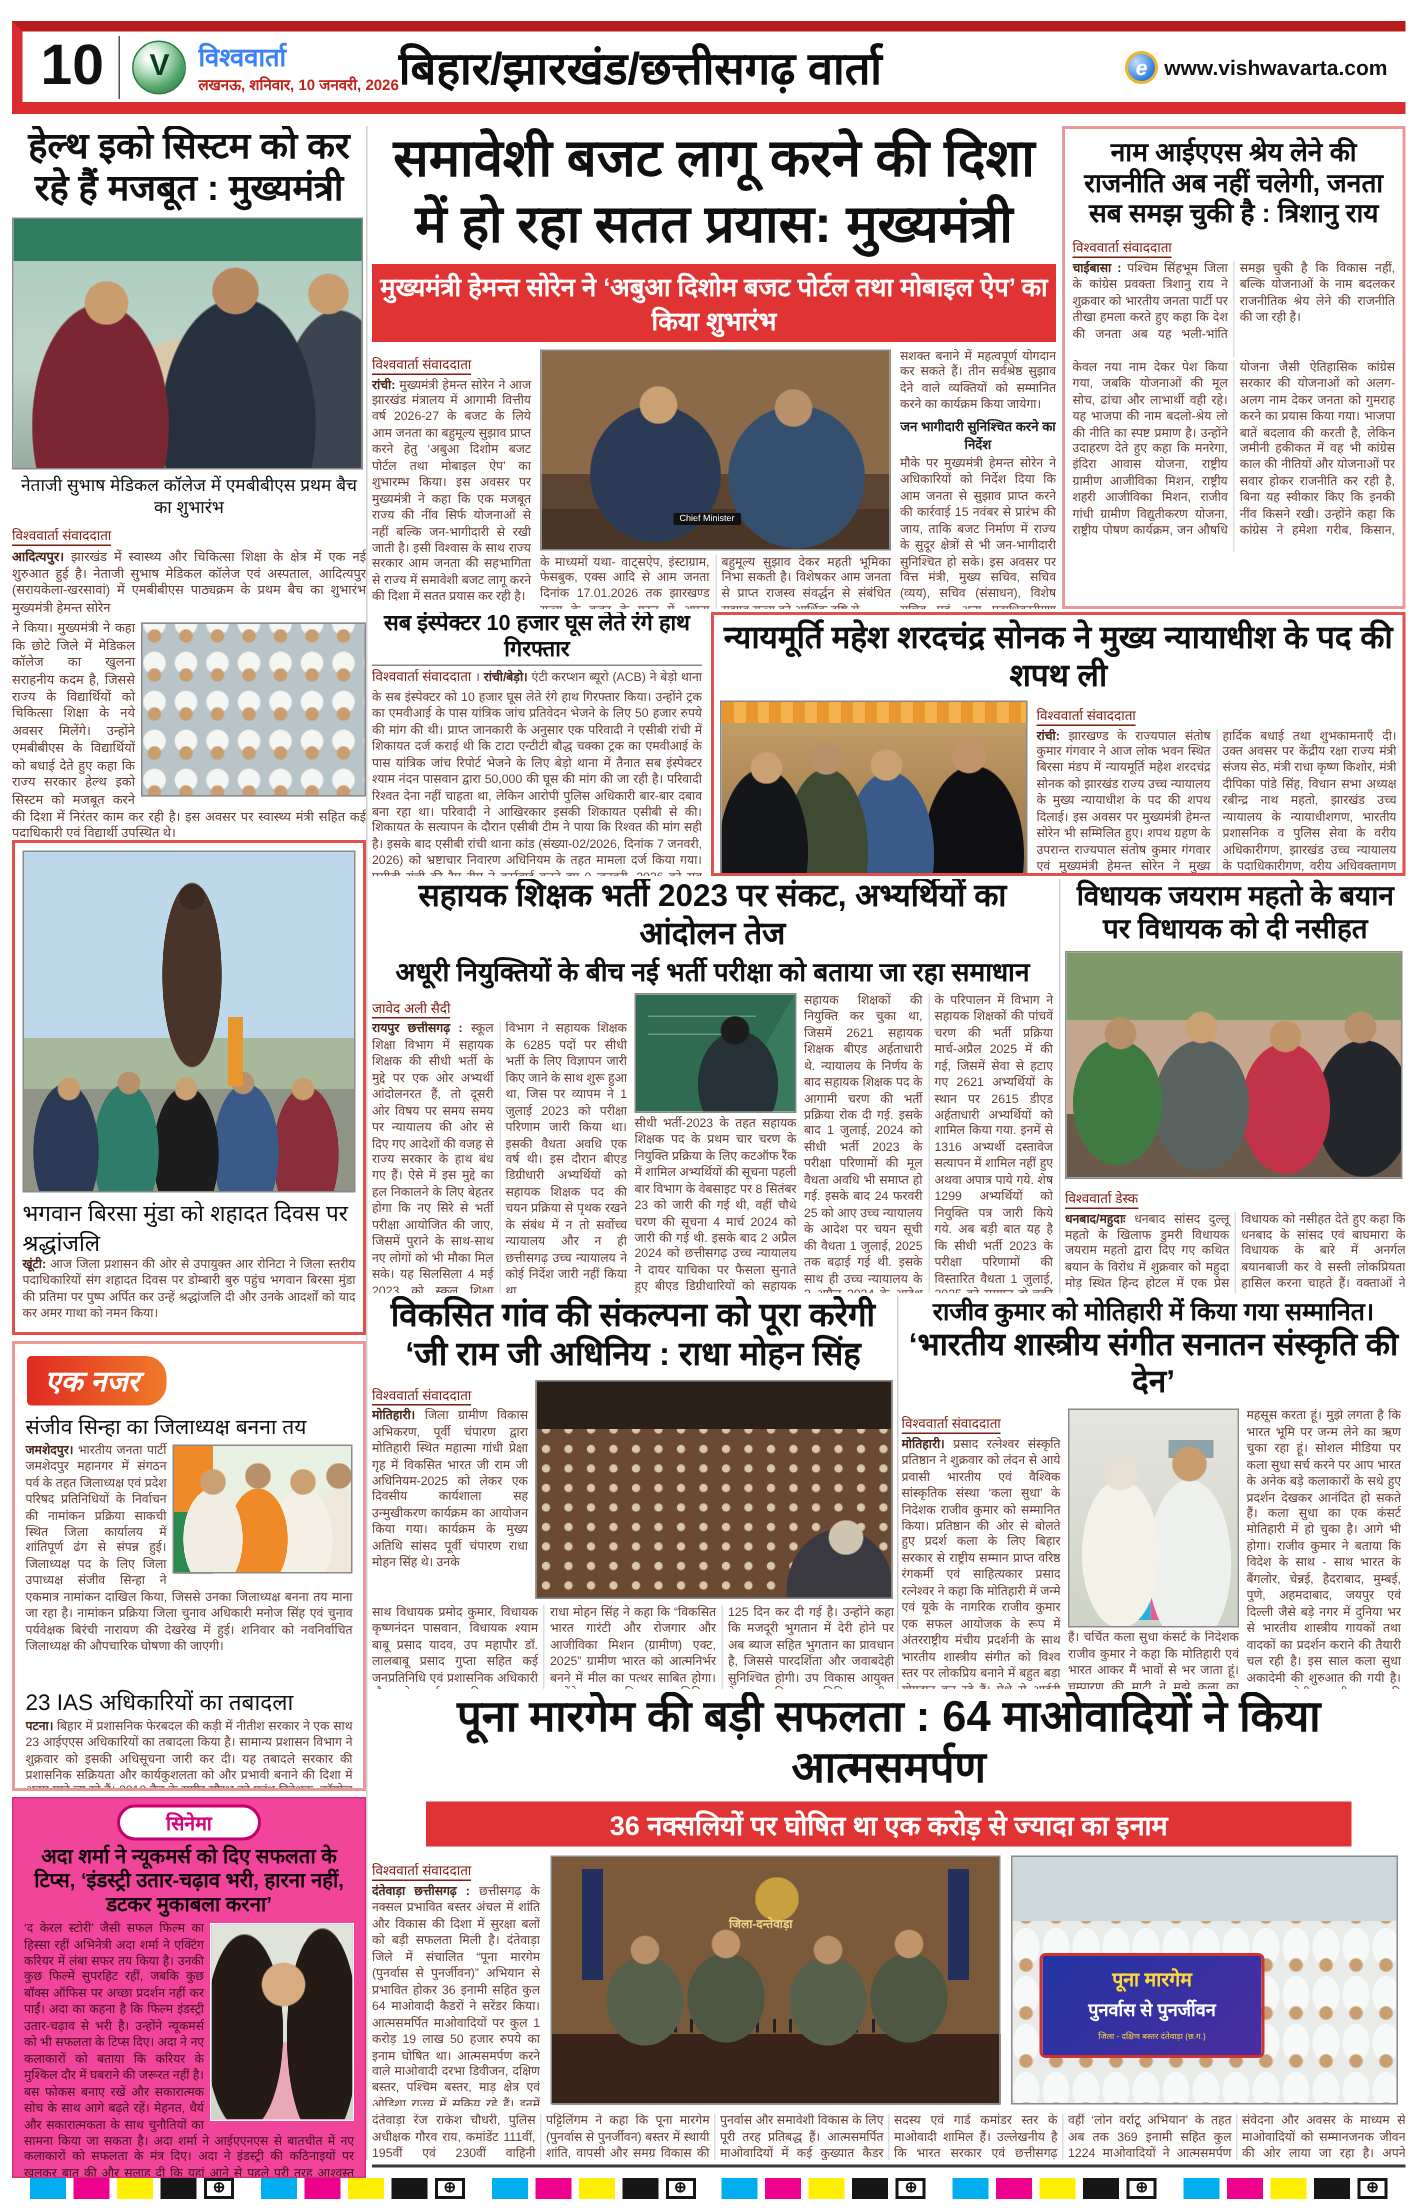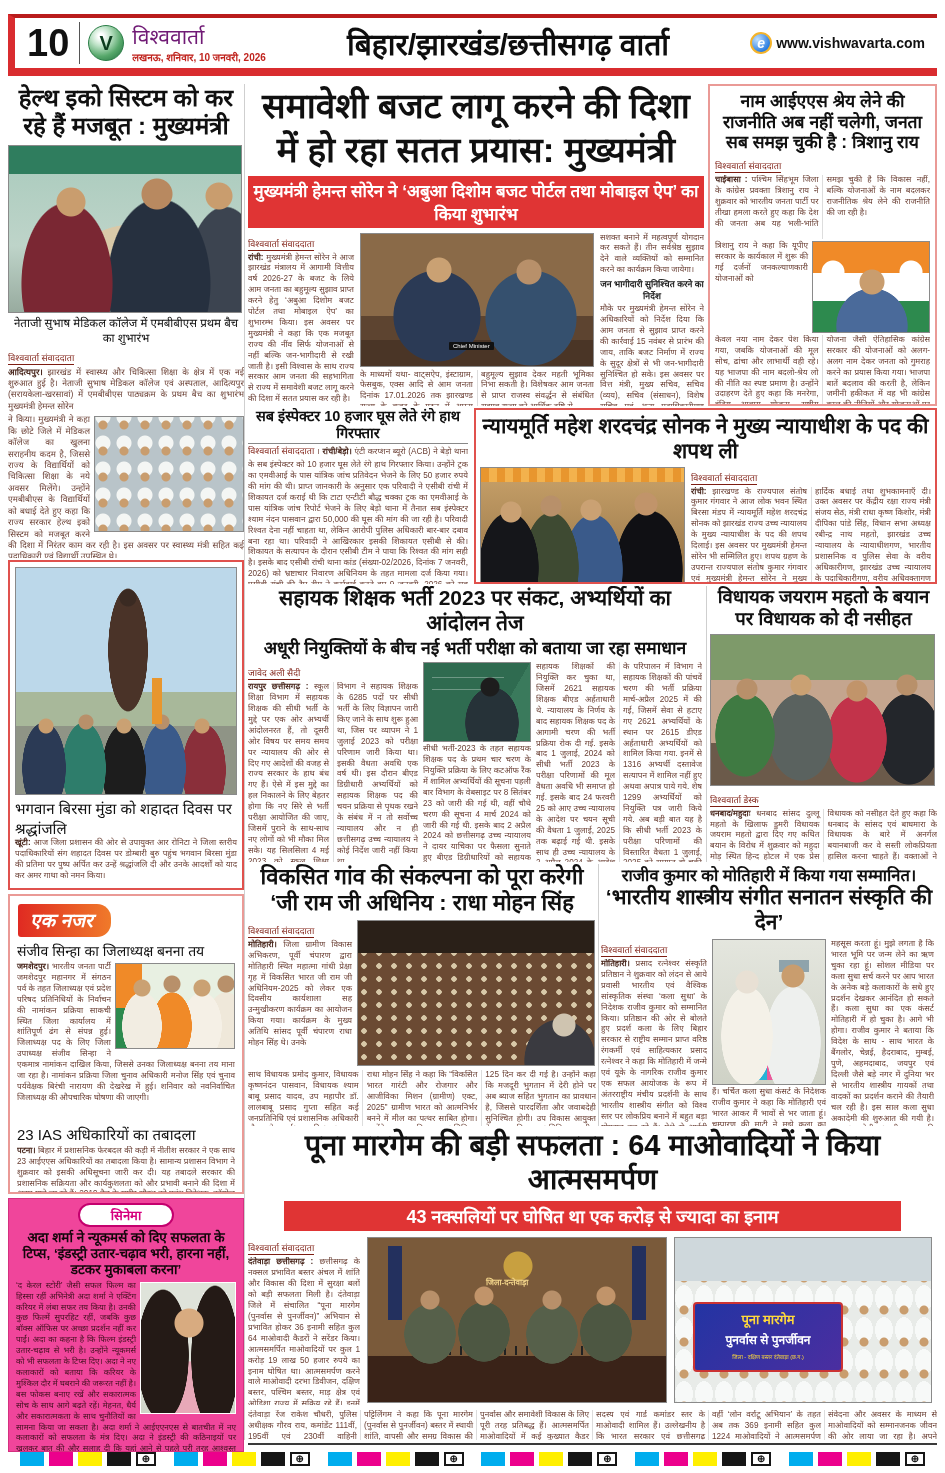--- a/index.html
+++ b/index.html
@@ -162,31 +162,31 @@
 .banner-blue .b2{color:#fff;font-weight:700;font-size:12px;margin-top:3px}
 .banner-blue .b3{color:#ffd93b;font-size:5.5px;margin-top:5px}
 .nameplate{position:absolute;left:88px;top:108px;background:#111;color:#fff;font-size:6px;padding:1px 4px;border-radius:1px}
 .bkdrop{position:absolute;left:118px;top:38px;color:#f3d58a;font-size:8px;font-weight:700}
 </style>
 </head>
 <body>
 
 <div class="page">
 
-  <div class="abs" style="left:8px;top:14px;width:929px;height:54px;border-left:7px solid #d92c2f;border-top:4px solid #b91c1c;display:flex;align-items:center">
+  <div class="abs" style="left:8px;top:14px;width:929px;height:54px;border-left:7px solid #d92c2f;border-top:7px solid #b91c1c;display:flex;align-items:center">
     <div style="font-size:38px;font-weight:700;color:#111;padding:0 10px 0 12px">10</div>
     <div style="width:1px;height:42px;background:#555"></div>
     <div class="globe">
         <span>V</span>
       </div>
     <div>
-      <div style="font-size:21px;font-weight:400;color:#701a75">विश्ववार्ता</div>
+      <div style="font-size:17px;font-weight:700;color:#3b82f6">विश्ववार्ता</div>
       <div style="font-size:10px;font-weight:700;color:#c0241e">लखनऊ,  शनिवार, 10 जनवरी, 2026</div>
     </div>
-    <div style="flex:1;text-align:center;font-size:30px;font-weight:800;color:#0d0d0d">बिहार/झारखंड/छत्तीसगढ़ वार्ता</div>
+    <div style="flex:1;font-size:30px;font-weight:800;color:#0d0d0d">बिहार/झारखंड/छत्तीसगढ़ वार्ता</div>
     <div style="display:flex;align-items:center;gap:4px;padding-right:12px">
       <span class="eicon">e</span>
       <span style="font-size:14px;font-weight:700;color:#111">www.vishwavarta.com</span>
     </div>
   </div>
   <div class="abs" style="left:8px;top:68px;width:929px;height:8px;background:#d92c2f"></div>
 
   <div class="vsep" style="left:244px;top:84px;height:1356px"></div>
   <div class="vsep" style="left:706px;top:586px;height:276px"></div>
   <div class="vsep" style="left:598px;top:864px;height:262px"></div>
@@ -240,24 +240,20 @@
         <span class="by">विश्ववार्ता संवाददाता</span>
         <p class="body sm c2" style="height:118px;overflow:hidden"><b class="dl">रांची:</b> <span>झारखण्ड के राज्यपाल संतोष कुमार गंगवार ने आज लोक भवन स्थित बिरसा मंडप में न्यायमूर्ति महेश शरदचंद्र सोनक को झारखंड राज्य उच्च न्यायालय के मुख्य न्यायाधीश के पद की शपथ दिलाई। इस अवसर पर मुख्यमंत्री हेमन्त सोरेन भी सम्मिलित हुए। शपथ ग्रहण के उपरान्त राज्यपाल संतोष कुमार गंगवार एवं मुख्यमंत्री हेमन्त सोरेन ने मुख्य न्यायाधीश महेश शरदचंद्र सोनक को हार्दिक बधाई तथा शुभकामनाएँ दी। उक्त अवसर पर केंद्रीय रक्षा राज्य मंत्री संजय सेठ, मंत्री राधा कृष्ण किशोर, मंत्री दीपिका पांडे सिंह, विधान सभा अध्यक्ष रबीन्द्र नाथ महतो, झारखंड उच्च न्यायालय के न्यायाधीशगण, भारतीय प्रशासनिक व पुलिस सेवा के वरीय अधिकारीगण, झारखंड उच्च न्यायालय के पदाधिकारीगण, वरीय अधिवक्तागण सहित अन्य गणमान्य उपस्थित रहे।</span></p>
       </div>
     </div>
   </div>
 
   <div class="abs clip rbox" style="left:708px;top:84px;width:229px;height:322px;padding:5px">
     <div class="hl" style="font-size:17.5px">नाम आईएएस श्रेय लेने की राजनीति अब नहीं चलेगी, जनता सब समझ चुकी है : त्रिशानु राय</div>
     <div style="margin-top:2px"><span class="by">विश्ववार्ता संवाददाता</span></div>
     <p class="body sm c2" style="height:64px;overflow:hidden"><b class="dl">चाईबासा :</b> <span>पश्चिम सिंहभूम जिला के कांग्रेस प्रवक्ता त्रिशानु राय ने शुक्रवार को भारतीय जनता पार्टी पर तीखा हमला करते हुए कहा कि देश की जनता अब यह भली-भांति समझ चुकी है कि विकास नहीं, बल्कि योजनाओं के नाम बदलकर राजनीतिक श्रेय लेने की राजनीति की जा रही है।</span></p>
-    <div style="display:flex;gap:4px;margin-top:2px">
-      <p class="body sm" style="width:94px">त्रिशानु राय ने कहा कि यूपीए सरकार के कार्यकाल में शुरू की गई दर्जनों जनकल्याणकारी योजनाओं को</p>
-      <div class="ph ph-congress" style="width:118px;height:92px;flex:none"></div>
-    </div>
     <p class="body sm c2" style="margin-top:2px;height:128px;overflow:hidden"><span>केवल नया नाम देकर पेश किया गया, जबकि योजनाओं की मूल सोच, ढांचा और लाभार्थी वही रहे। यह भाजपा की नाम बदलो-श्रेय लो की नीति का स्पष्ट प्रमाण है। उन्होंने उदाहरण देते हुए कहा कि मनरेगा,</span> <span>इंदिरा आवास योजना, राष्ट्रीय ग्रामीण आजीविका मिशन, राष्ट्रीय शहरी आजीविका मिशन, राजीव गांधी ग्रामीण विद्युतीकरण योजना, राष्ट्रीय पोषण कार्यक्रम, जन औषधि योजना जैसी ऐतिहासिक कांग्रेस सरकार की योजनाओं को अलग-अलग नाम देकर जनता को गुमराह करने का प्रयास किया गया। भाजपा बातें बदलाव की करती है, लेकिन जमीनी हकीकत में वह भी कांग्रेस काल की नीतियों और योजनाओं पर सवार होकर राजनीति कर रही है, बिना यह स्वीकार किए कि इनकी नींव किसने रखी। उन्होंने कहा कि कांग्रेस ने हमेशा गरीब, किसान, महिला, मजदूर और वंचित वर्ग को केंद्र में रखकर नीतियां बनाई हैं, जबकि भाजपा केवल ब्रांडिंग, प्रचार और नामकरण तक सीमित है।</span></p>
   </div>
 
   <div class="abs clip" style="left:248px;top:586px;width:454px;height:276px">
     <div class="hl" style="font-size:21px">सहायक शिक्षक भर्ती 2023 पर संकट, अभ्यर्थियों का आंदोलन तेज</div>
     <div class="hl" style="font-size:17.5px;margin-top:2px">अधूरी नियुक्तियों के बीच नई भर्ती परीक्षा को बताया जा रहा समाधान</div>
     <div style="display:flex;gap:5px;margin-top:4px">
       <div style="width:170px">
         <span class="by">जावेद अली सैदी</span>
         <p class="body sm c2" style="height:196px;overflow:hidden"><b class="dl">रायपुर छत्तीसगढ़ :</b> <span>स्कूल शिक्षा विभाग में सहायक शिक्षक की सीधी भर्ती के मुद्दे पर एक ओर अभ्यर्थी आंदोलनरत हैं, तो दूसरी ओर विषय पर समय समय पर न्यायालय की ओर से दिए गए आदेशों की वजह से राज्य सरकार के हाथ बंध गए हैं। ऐसे में इस मुद्दे का हल निकालने के लिए बेहतर होगा कि नए सिरे से भर्ती परीक्षा आयोजित की जाए, जिसमें पुराने के साथ-साथ नए लोगों को भी मौका मिल सके। यह सिलसिला 4 मई 2023 को स्कूल शिक्षा विभाग ने सहायक शिक्षक के 6285 पदों पर सीधी भर्ती के लिए विज्ञापन जारी किए जाने के साथ शुरू हुआ था, जिस पर व्यापम ने 1 जुलाई 2023 को परीक्षा परिणाम जारी किया था। इसकी वैधता अवधि एक वर्ष थी। इस दौरान बीएड डिग्रीधारी अभ्यर्थियों को सहायक शिक्षक पद की चयन प्रक्रिया से पृथक रखने के संबंध में न तो सर्वोच्च न्यायालय और न ही छत्तीसगढ़ उच्च न्यायालय ने कोई निर्देश जारी नहीं किया था.</span></p>
@@ -304,21 +300,21 @@
         <p class="body sm" style="margin-top:2px;height:52px;overflow:hidden">हैं। चर्चित कला सुधा कंसर्ट के निदेशक राजीव कुमार ने कहा कि मोतिहारी एवं भारत आकर मैं भावों से भर जाता हूं। चम्पारण की माटी ने मुझे कला का संस्कार दिया है। भारत की संस्कृति अनमोल है। भारतीय शास्त्रीय संगीत सनातन संस्कृति की अनुपम देन है। शास्त्रीय संगीत को मंचासीन करते समय मैं स्वयं को अपनी मिट्टी से जुड़ा हुआ</p>
       </div>
       <div style="width:103px">
         <p class="body sm" style="height:200px;overflow:hidden">महसूस करता हूं। मुझे लगता है कि भारत भूमि पर जन्म लेने का ऋण चुका रहा हूं। सोशल मीडिया पर कला सुधा सर्च करने पर आप भारत के अनेक बड़े कलाकारों के सधे हुए प्रदर्शन देखकर आनंदित हो सकते हैं। कला सुधा का एक कंसर्ट मोतिहारी में हो चुका है। आगे भी होगा। राजीव कुमार ने बताया कि विदेश के साथ - साथ भारत के बैंगलोर, चेन्नई, हैदराबाद, मुम्बई, पुणे, अहमदाबाद, जयपुर एवं दिल्ली जैसे बड़े नगर में दुनिया भर से भारतीय शास्त्रीय गायकों तथा वादकों का प्रदर्शन कराने की तैयारी चल रही है। इस साल कला सुधा अकादेमी की शुरुआत की गयी है। यह अकादेमी अपनी तरह की अकेली संस्था है जो विश्व स्तर पर भारतीय शास्त्रीय संगीत के सबसे बेहतरीन कलाकारों एवं उनसे सीखने वालों से जोड़ेगी।</p>
       </div>
     </div>
   </div>
 
   <div class="abs clip" style="left:248px;top:1128px;width:689px;height:312px">
     <div class="hl" style="font-size:29px">पूना मारगेम की बड़ी सफलता : 64 माओवादियों ने किया आत्मसमर्पण</div>
-    <div class="redband" style="font-size:18px;padding:3px 0;margin:5px 36px 0">43 नक्सलियों पर घोषित था एक करोड़ से ज्यादा का इनाम</div>
+    <div class="redband" style="font-size:18px;padding:3px 0;margin:5px 36px 0">36 नक्सलियों पर घोषित था एक करोड़ से ज्यादा का इनाम</div>
     <div style="display:flex;gap:7px;margin-top:6px">
       <div style="width:112px">
         <span class="by">विश्ववार्ता संवाददाता</span>
         <p class="body sm" style="height:148px;overflow:hidden"><b class="dl">दंतेवाड़ा छत्तीसगढ़ :</b> <span>छत्तीसगढ़ के नक्सल प्रभावित बस्तर अंचल में शांति और विकास की दिशा में सुरक्षा बलों को बड़ी सफलता मिली है। दंतेवाड़ा जिले में संचालित “पूना मारगेम (पुनर्वास से पुनर्जीवन)” अभियान से प्रभावित होकर 36 इनामी सहित कुल 64 माओवादी कैडरों ने सरेंडर किया। आत्मसमर्पित माओवादियों पर कुल 1 करोड़ 19 लाख 50 हजार रुपये का इनाम घोषित था। आत्मसमर्पण करने वाले माओवादी दरभा डिवीजन, दक्षिण बस्तर, पश्चिम बस्तर, माड़ क्षेत्र एवं ओडिशा राज्य में सक्रिय रहे हैं। इनमें 18 महिला और 45 पुरुष माओवादी शामिल हैं। इनामी माओवादियों में 8 लाख के 7, 5 लाख के 7, 2 लाख के 8, 1 लाख के 11 तथा 50 हजार के 3 इनामी माओवादी शामिल हैं। सभी माओवादियों ने डीआरजी कार्यालय दंतेवाड़ा में पुलिस उप महानिरीक्षक (परिक्षेत्र) सीआरपीएफ</span></p>
       </div>
       <div class="ph ph-press" style="width:300px;height:166px;flex:none">
         <span class="bkdrop">जिला-दन्तेवाड़ा</span>
       </div>
       <div class="ph ph-surr" style="width:258px;height:166px;flex:none">
         <div class="banner-blue">

